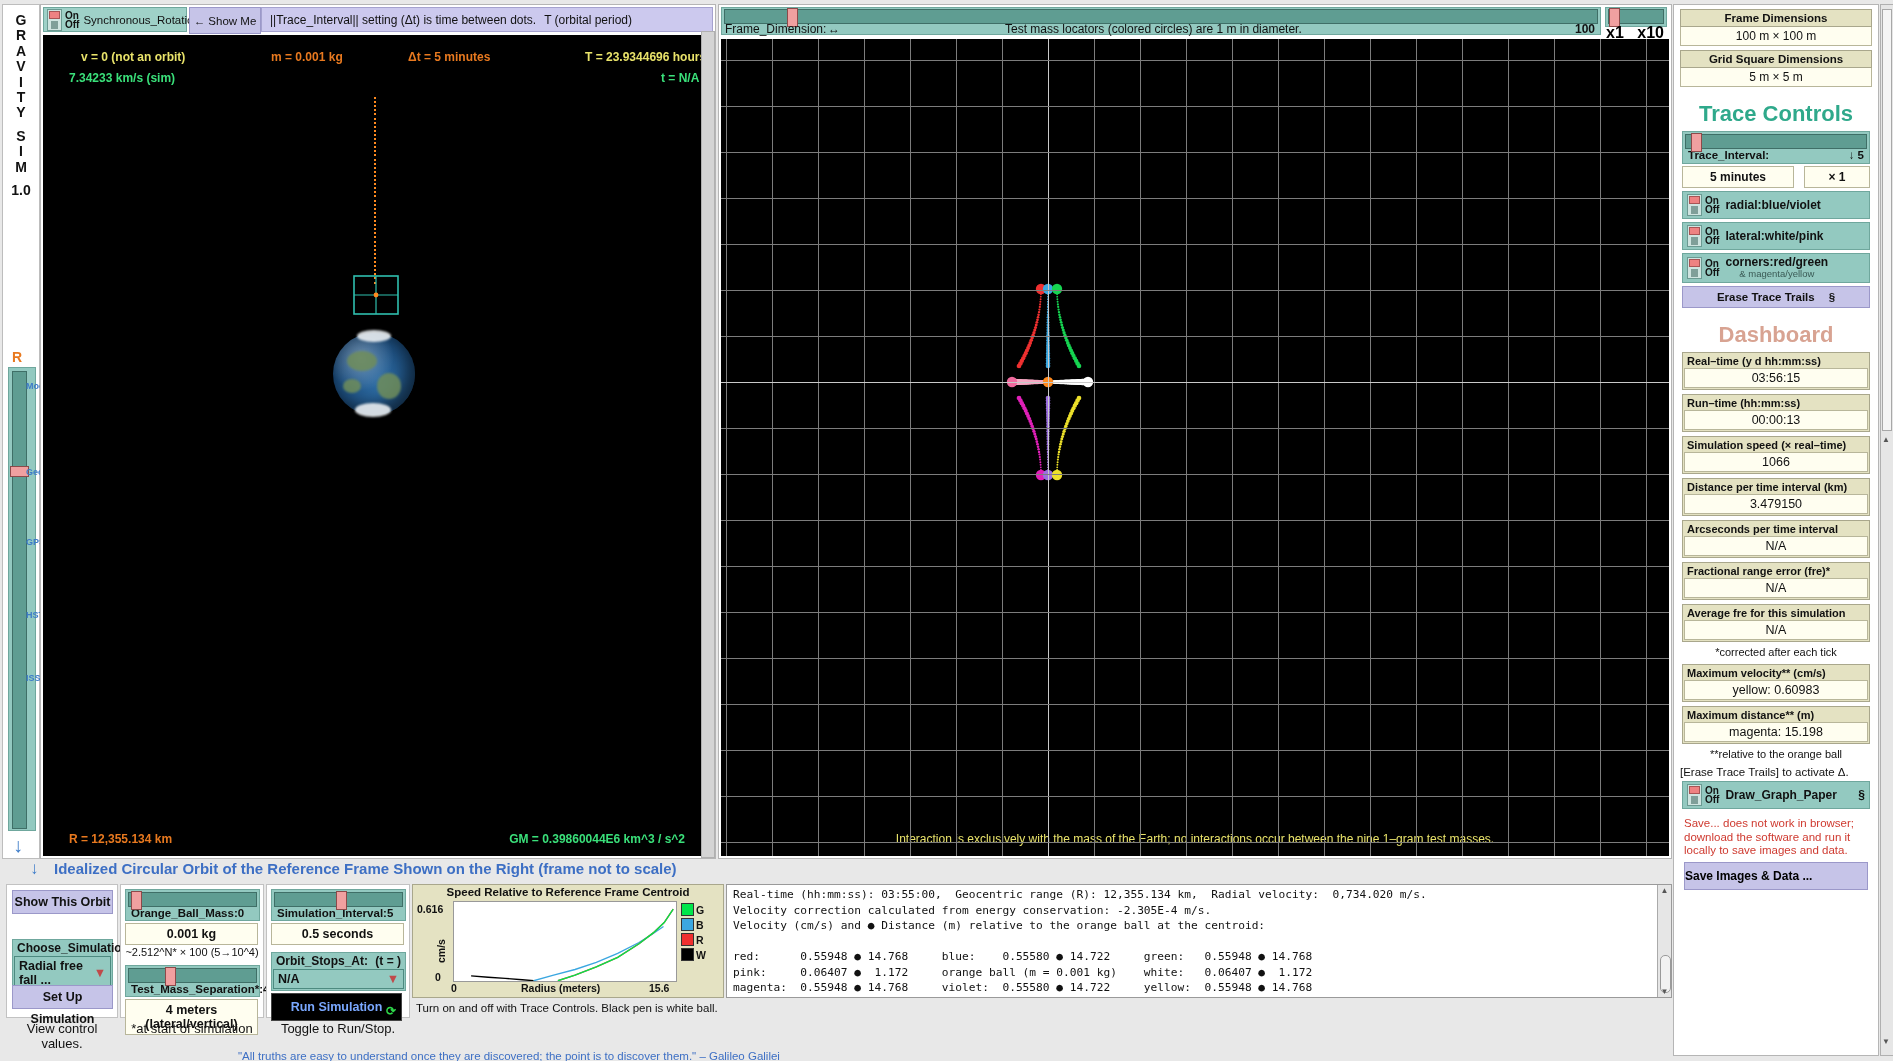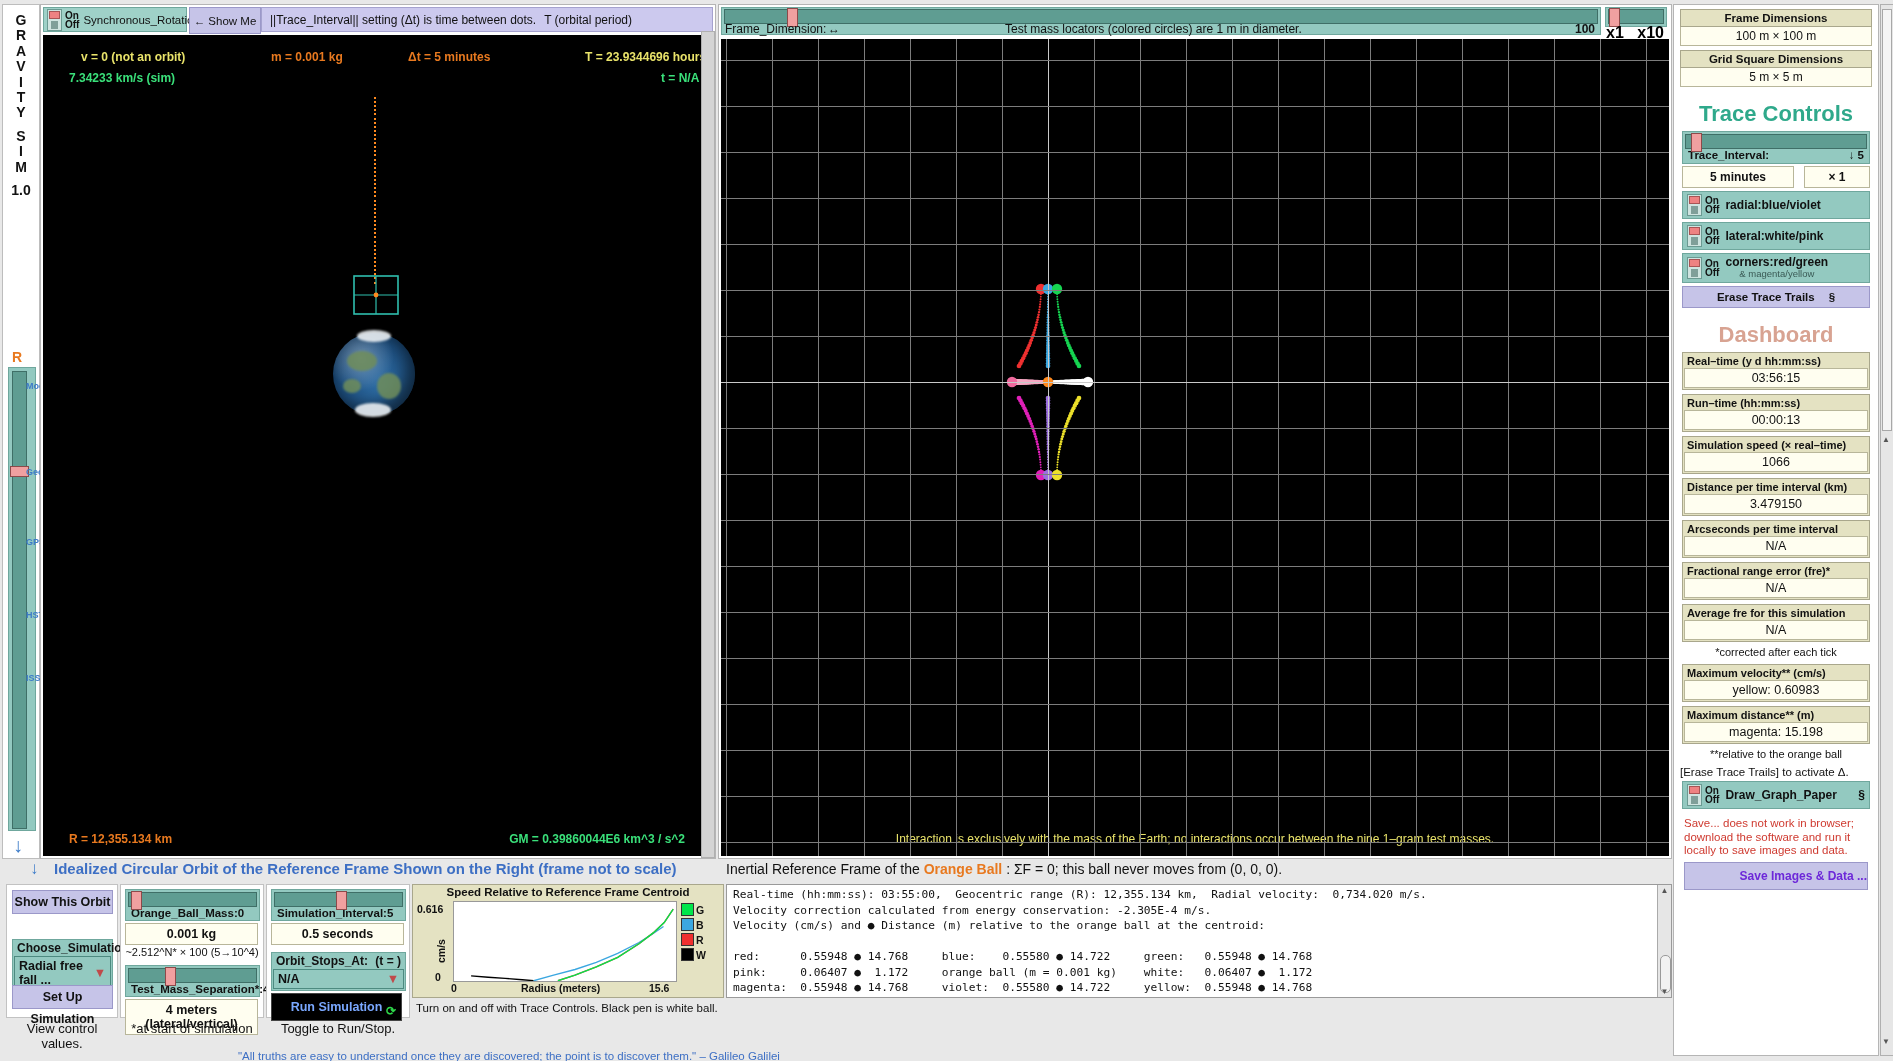--- a/index.html
+++ b/index.html
@@ -67,21 +67,21 @@
   .togrow{display:flex;align-items:center;gap:6px;background:#93c9c0;border:1px solid #6fa79d;margin-top:3px;padding:2px 4px;}
   .togrow .tx{font-size:12px;color:#111;font-weight:bold;}
   .togrow .sub{font-size:9.5px;color:#3a5a55;font-weight:normal;}
   .eraser{margin-top:3px;background:#c6c4e8;border:1px solid #9b98c9;font-size:11.5px;font-weight:bold;color:#111;text-align:center;padding:4px 0;display:flex;justify-content:center;gap:14px;}
 
   .dcard{margin:0 8px 4px 8px;background:#e4e2c2;border:1px solid #a9a78c;padding:1px;}
   .dcard .k{font-size:11px;font-weight:bold;color:#111;padding:1px 3px;}
   .dcard .v{background:#fffef0;border:1px solid #b8b69a;font-size:12.5px;text-align:center;color:#111;padding:2px 16px;}
   .note{text-align:center;font-size:11px;color:#111;margin:2px 0 6px 0;}
   .rednote{color:#cf3a30;font-size:11.5px;line-height:13.5px;margin:8px 10px 4px 10px;}
-  .savebtn{margin:0 10px;background:#c6c4e8;border:1px solid #9b98c9;text-align:right;font-size:12px;font-weight:bold;padding:6px 0;color:#6d28d9;}
+  .savebtn{margin:0 10px;background:#c6c4e8;border:1px solid #9b98c9;text-align:left;font-size:12px;font-weight:bold;padding:6px 0;color:#000000;}
   .activate{font-size:11.5px;color:#111;margin:6px 6px 3px 6px;}
 
   
   .capstrip{position:absolute;left:40px;top:858px;width:1630px;height:24px;}
   .cap1{position:absolute;left:14px;top:2px;color:#3d6fc4;font-size:15px;font-weight:bold;}
   .capArrow{position:absolute;left:-24px;top:-1px;color:#3d7cc9;font-size:17px;}
   .cap2{position:absolute;left:686px;top:3px;font-size:14px;color:#111;}
   .cap2 .or{color:#e8791f;font-weight:bold;}
 
   .botrow{position:absolute;left:2px;top:884px;width:1668px;height:175px;}
@@ -731,23 +731,20 @@
     <div class="thumb"></div>
     <div class="ar" style="top:430px;">▲</div>
     <div class="ar" style="top:1032px;">▼</div>
   </div>
 
   <div class="capstrip">
     <div class="cap1">
       <span class="capArrow">↓</span>
       <span>Idealized Circular Orbit of the Reference Frame Shown on the Right (frame not to scale)</span>
     </div>
-    <div class="cap2">
-      <span>Inertial Reference Frame of the </span><span class="or">Orange Ball</span><span> : ΣF = 0; this ball never moves from (0, 0, 0).</span>
-    </div>
   </div>
 
   <div class="botrow">
 
     <div class="bcell" style="left:4px;top:0;width:110px;height:132px;">
       <div class="lavbtn" style="position:absolute;left:5px;top:5px;width:99px;height:22px;line-height:22px;">Show This Orbit</div>
       <div class="combo" style="position:absolute;left:5px;top:54px;width:99px;">
         <div class="k">
             <span>Choose_Simulation:</span>
           </div>

